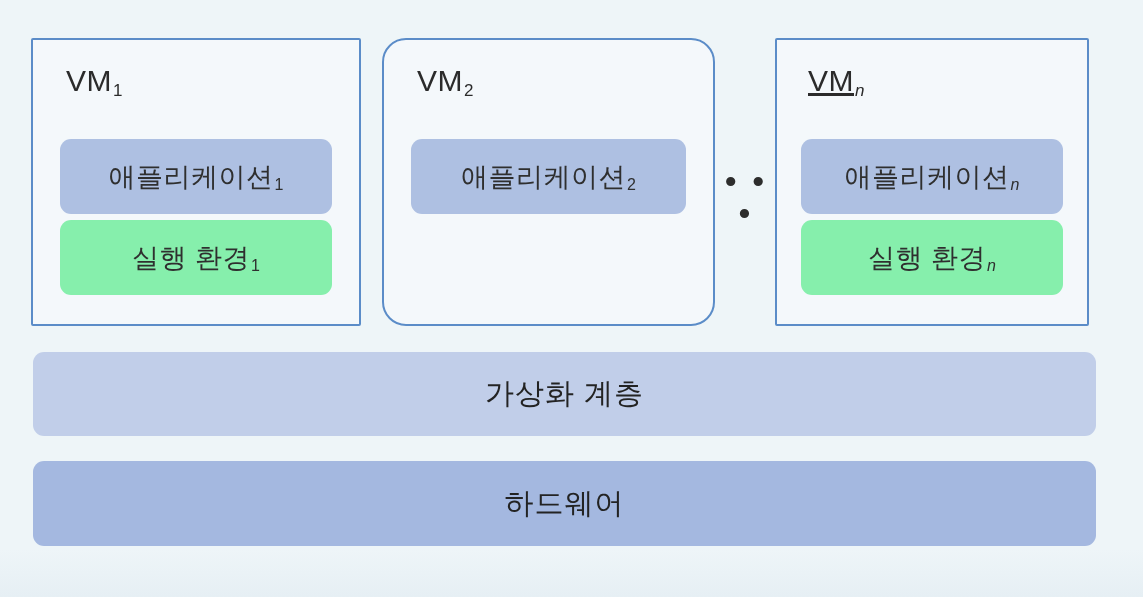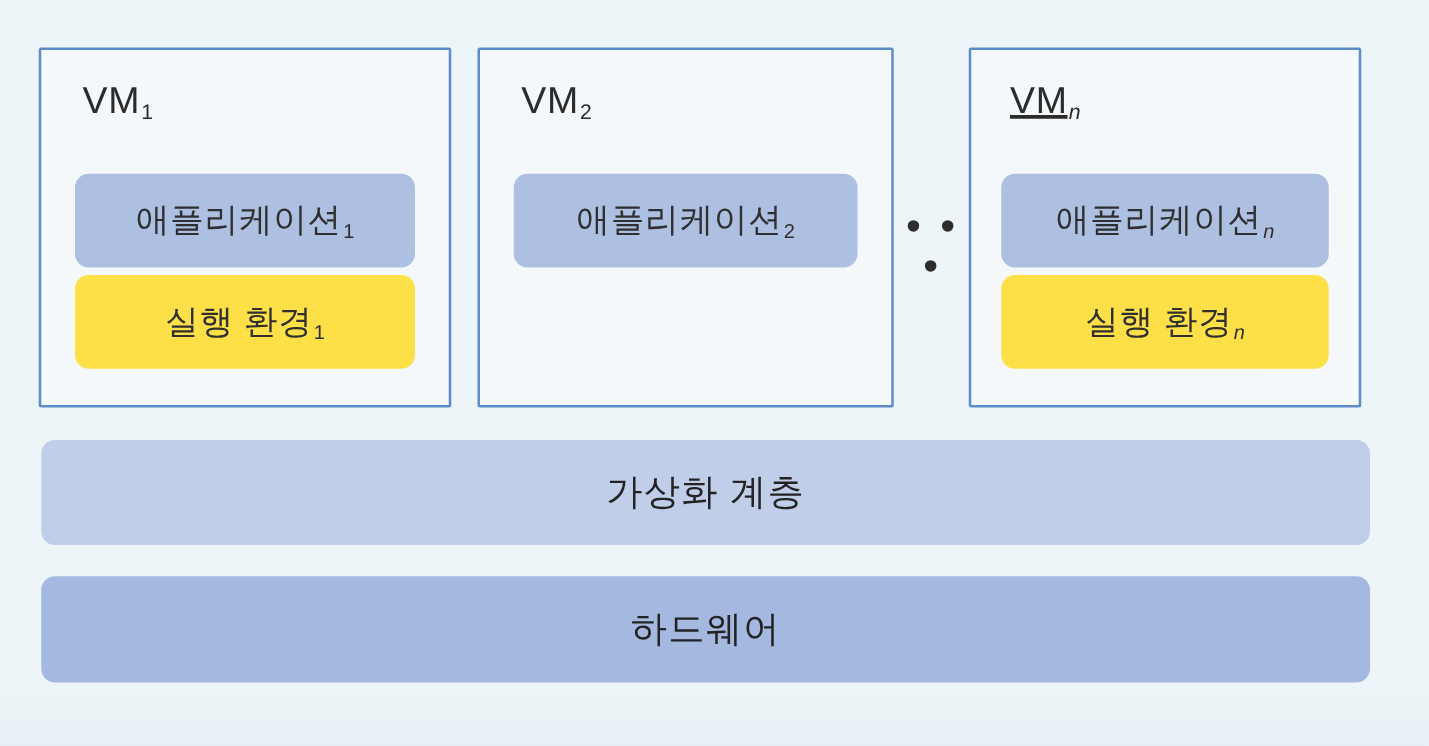--- a/index.html
+++ b/index.html
@@ -20,21 +20,21 @@
   .vm-box {
     position: absolute;
     top: 38px;
     height: 288px;
     background: #f4f8fb;
     border: 2px solid #5b8cc8;
     border-radius: 2px;
     box-sizing: border-box;
   }
   .vm-box.vm1 { left: 31px;  width: 330px; }
-  .vm-box.vm2 { left: 382px; width: 333px; }
+  .vm-box.vm2 { left: 382px; width: 333px; border-radius: 24px; }
   .vm-box.vm3 { left: 775px; width: 314px; }
 
   .vm-label {
     position: absolute;
     top: 24px;
     left: 33px;
     font-size: 30px;
     color: #2b2b2b;
     letter-spacing: 0.5px;
     white-space: nowrap;
@@ -54,21 +54,21 @@
     left: 27px;
     right: 27px;
     height: 75px;
     border-radius: 11px;
     display: flex;
     align-items: center;
     justify-content: center;
   }
   .vm3 .layer { left: 24px; right: 24px; }
   .layer.app { top: 87px;  background: #aec0e2; margin-top: 12px; }
-  .layer.env { top: 180px; background: #fde047; }
+  .layer.env { top: 180px; background: #86efac; }
 
   .layer-text {
     font-size: 27px;
     color: #2f2f2f;
     letter-spacing: 0.5px;
     white-space: nowrap;
   }
   .layer-text .sub {
     font-size: 16px;
     vertical-align: -0.3em;

